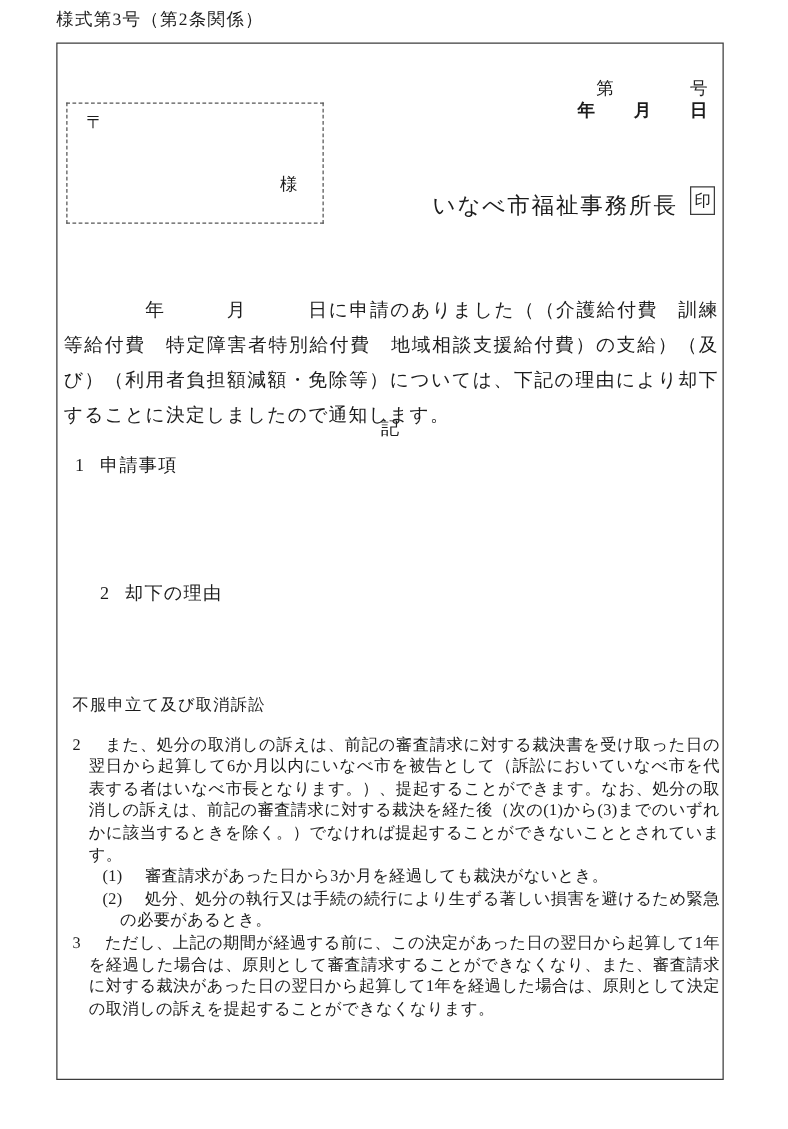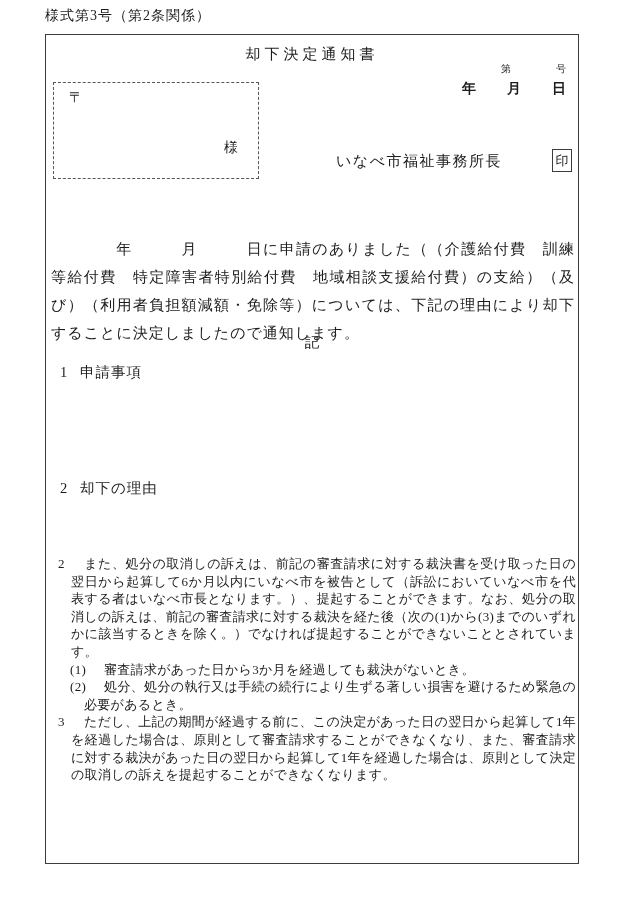--- a/index.html
+++ b/index.html
@@ -37,21 +37,21 @@
     left: 0;
     width: 100%;
     text-align: center;
     font-size: 15px;
     letter-spacing: 4px;
   }
   .doc-number {
     position: absolute;
     top: 27px;
     right: 11px;
-    font-size: 10px;
+    font-size: 14px;
     letter-spacing: 1px;
   }
   .issue-date {
     position: absolute;
     top: 45px;
     right: 11px;
     font-size: 14px;
     letter-spacing: 1px;
     font-weight: bold;
   }
@@ -70,23 +70,23 @@
     font-size: 14px;
   }
   .honorific {
     position: absolute;
     left: 170px;
     top: 56px;
     font-size: 14px;
   }
   .issuer-title {
     position: absolute;
-    left: 290px;
+    left: 300px;
     top: 117px;
-    font-size: 15px;
+    font-size: 18px;
     letter-spacing: 1.5px;
   }
   .seal-box {
     position: absolute;
     left: 506px;
     top: 114px;
     width: 20px;
     height: 23px;
     border: 1px solid #3c3c3c;
     font-size: 13px;
@@ -111,21 +111,21 @@
     text-align: center;
     font-size: 14.5px;
   }
   .section-item {
     position: absolute;
     left: 14px;
     font-size: 14.5px;
     letter-spacing: 1px;
   }
   .section-1 { top: 328px; }
-  .section-2 { top: 444px; }
+  .section-2 { top: 430px; margin-left: 20px; }
   .section-number {
     display: inline-block;
     width: 20px;
     letter-spacing: 0;
   }
   .appeals {
     position: absolute;
     left: 12px;
     top: 520px;
     width: 518px;
@@ -141,21 +141,21 @@
   .appeal-item {
     padding-left: 13px;
     text-indent: -13px;
   }
   .appeal-item .marker {
     display: inline-block;
     width: 26px;
     text-indent: 0;
   }
   .appeal-subitem {
-    margin-left: 12px;
+    margin-left: 24px;
     padding-left: 14px;
     text-indent: -14px;
   }
   .appeal-subitem .marker {
     display: inline-block;
     width: 34px;
     text-indent: 0;
   }
   .contact-label {
     margin-top: 0px;
@@ -164,21 +164,20 @@
 </style>
 </head>
 <body>
 
 <div class="page">
 
   <div class="form-label">様式第3号（第2条関係）</div>
 
   <div class="sheet">
 
-    <div class="notice-title">却下決定通知書</div>
 
     <div class="doc-number">第　　　　号</div>
     <div class="issue-date">年　　月　　日</div>
 
     <div class="recipient-box">
       <span class="postal-mark">〒</span>
       <span class="honorific">様</span>
     </div>
 
     <div class="issuer-title">いなべ市福祉事務所長</div>
@@ -190,20 +189,21 @@
 
     <div class="section-item section-1">
       <span class="section-number">1</span><span>申請事項</span>
     </div>
 
     <div class="section-item section-2">
       <span class="section-number">2</span><span>却下の理由</span>
     </div>
 
     <div class="appeals">
+      <div class="appeals-heading">不服申立て及び取消訴訟</div>
 
 
       <p class="appeal-item">
         <span class="marker">2</span><span>また、処分の取消しの訴えは、前記の審査請求に対する裁決書を受け取った日の翌日から起算して6か月以内にいなべ市を被告として（訴訟においていなべ市を代表する者はいなべ市長となります。）、提起することができます。なお、処分の取消しの訴えは、前記の審査請求に対する裁決を経た後（次の(1)から(3)までのいずれかに該当するときを除く。）でなければ提起することができないこととされています。</span>
       </p>
 
       <p class="appeal-subitem">
         <span class="marker">(1)</span><span>審査請求があった日から3か月を経過しても裁決がないとき。</span>
       </p>
       <p class="appeal-subitem">

